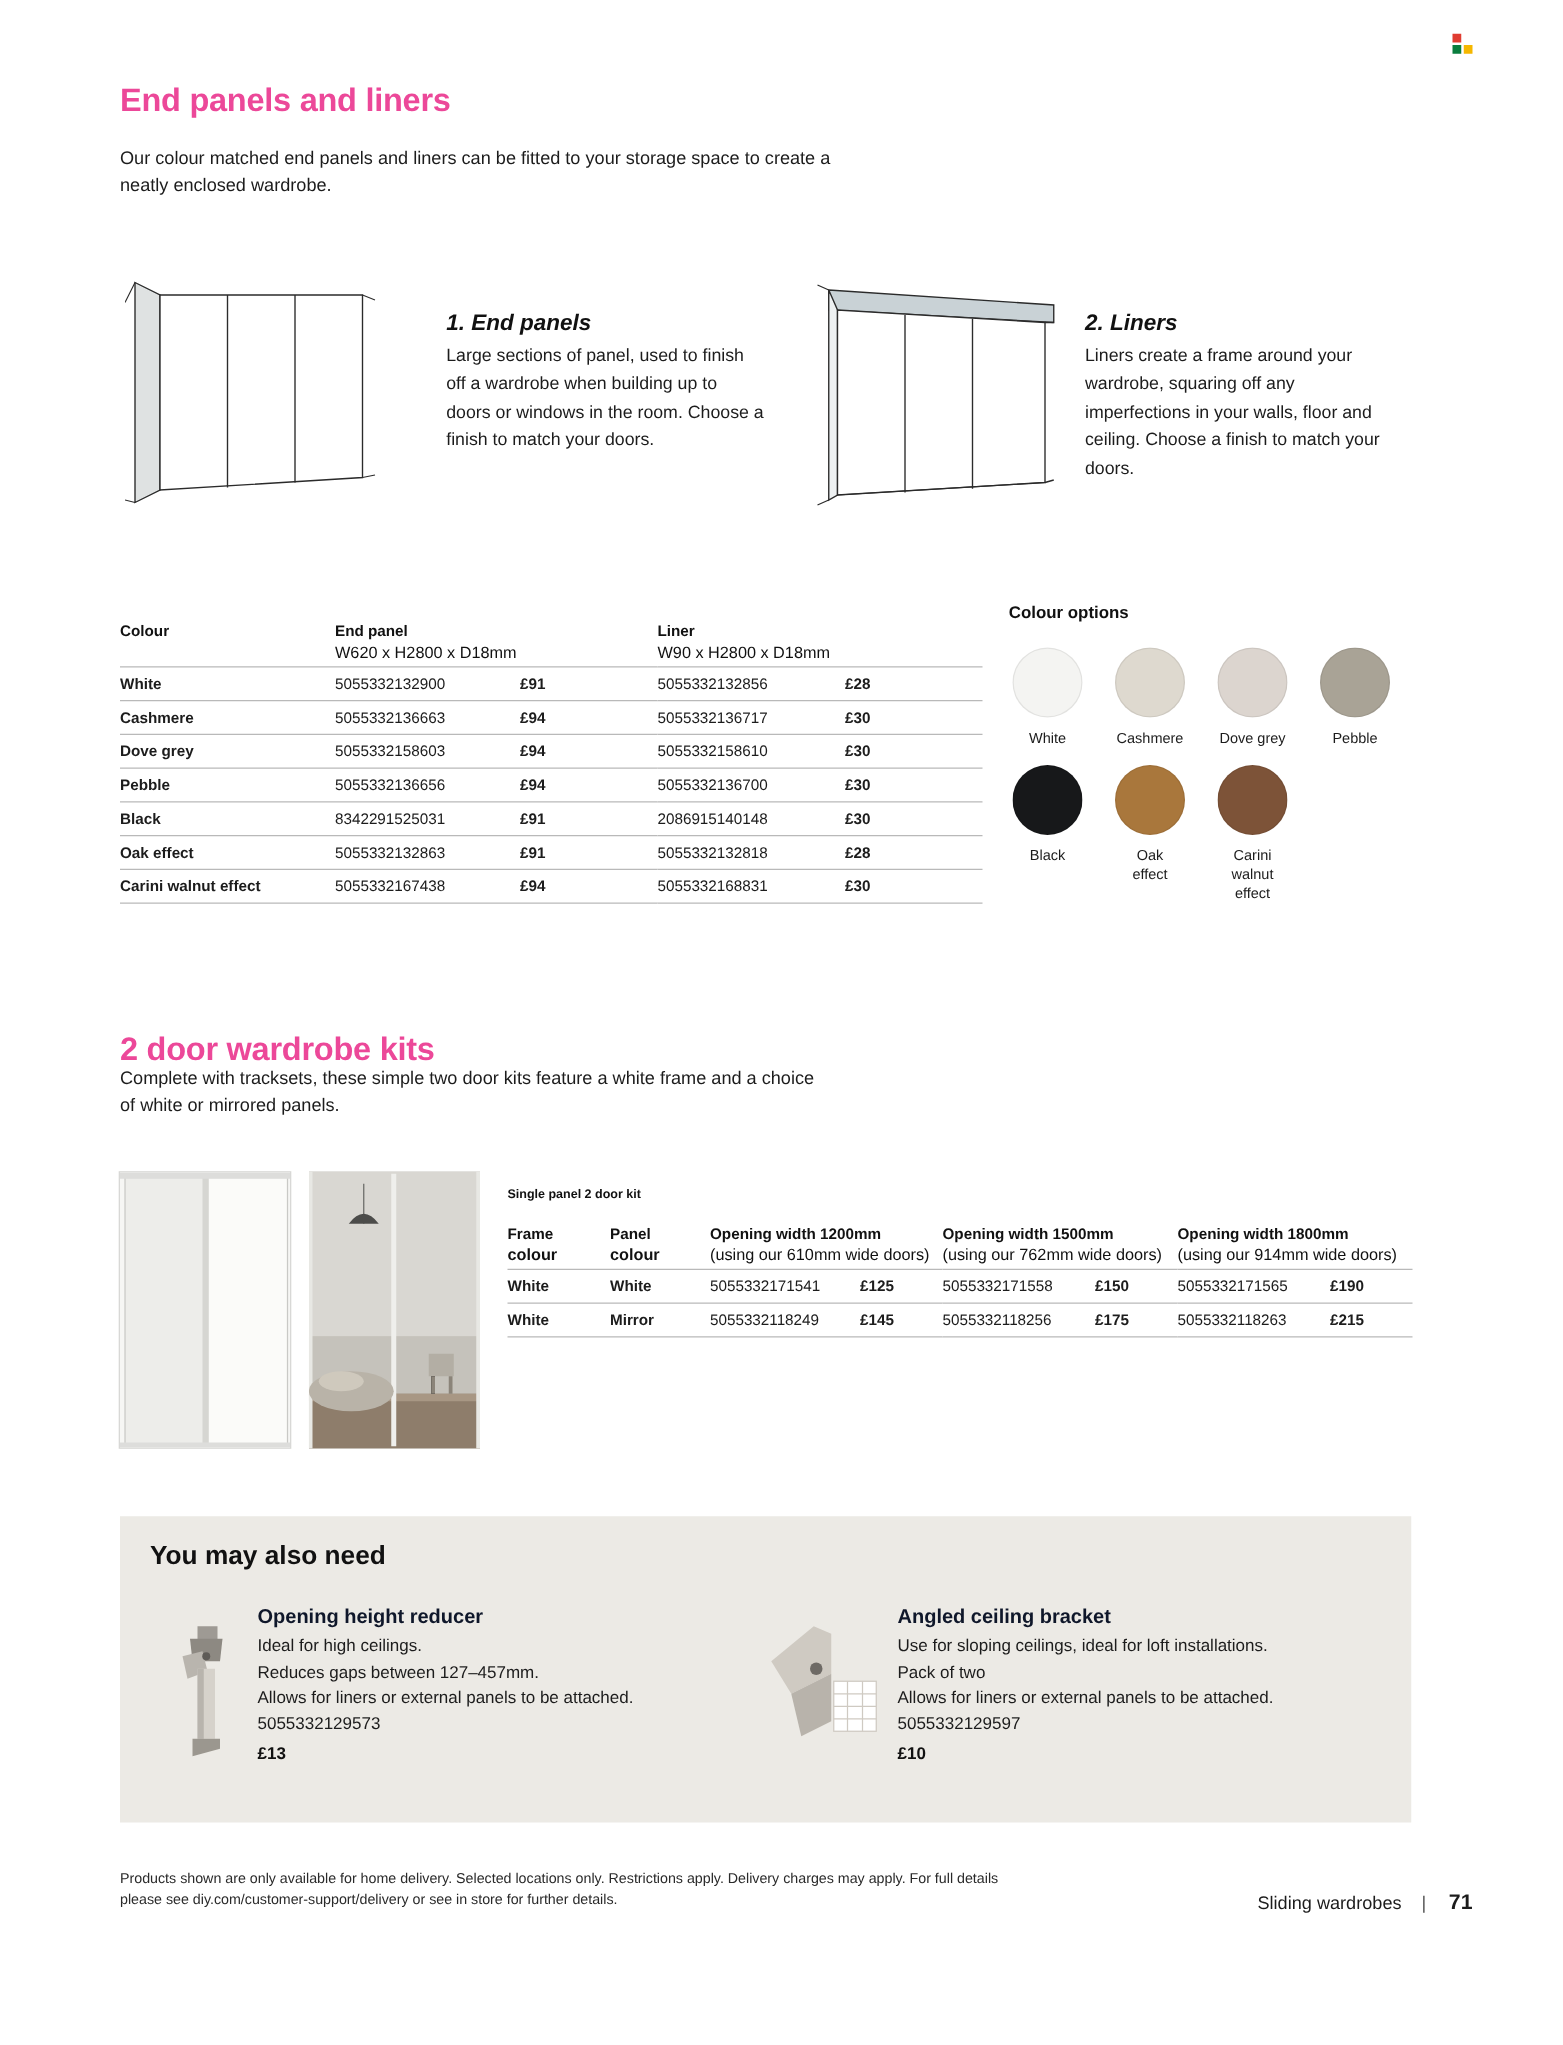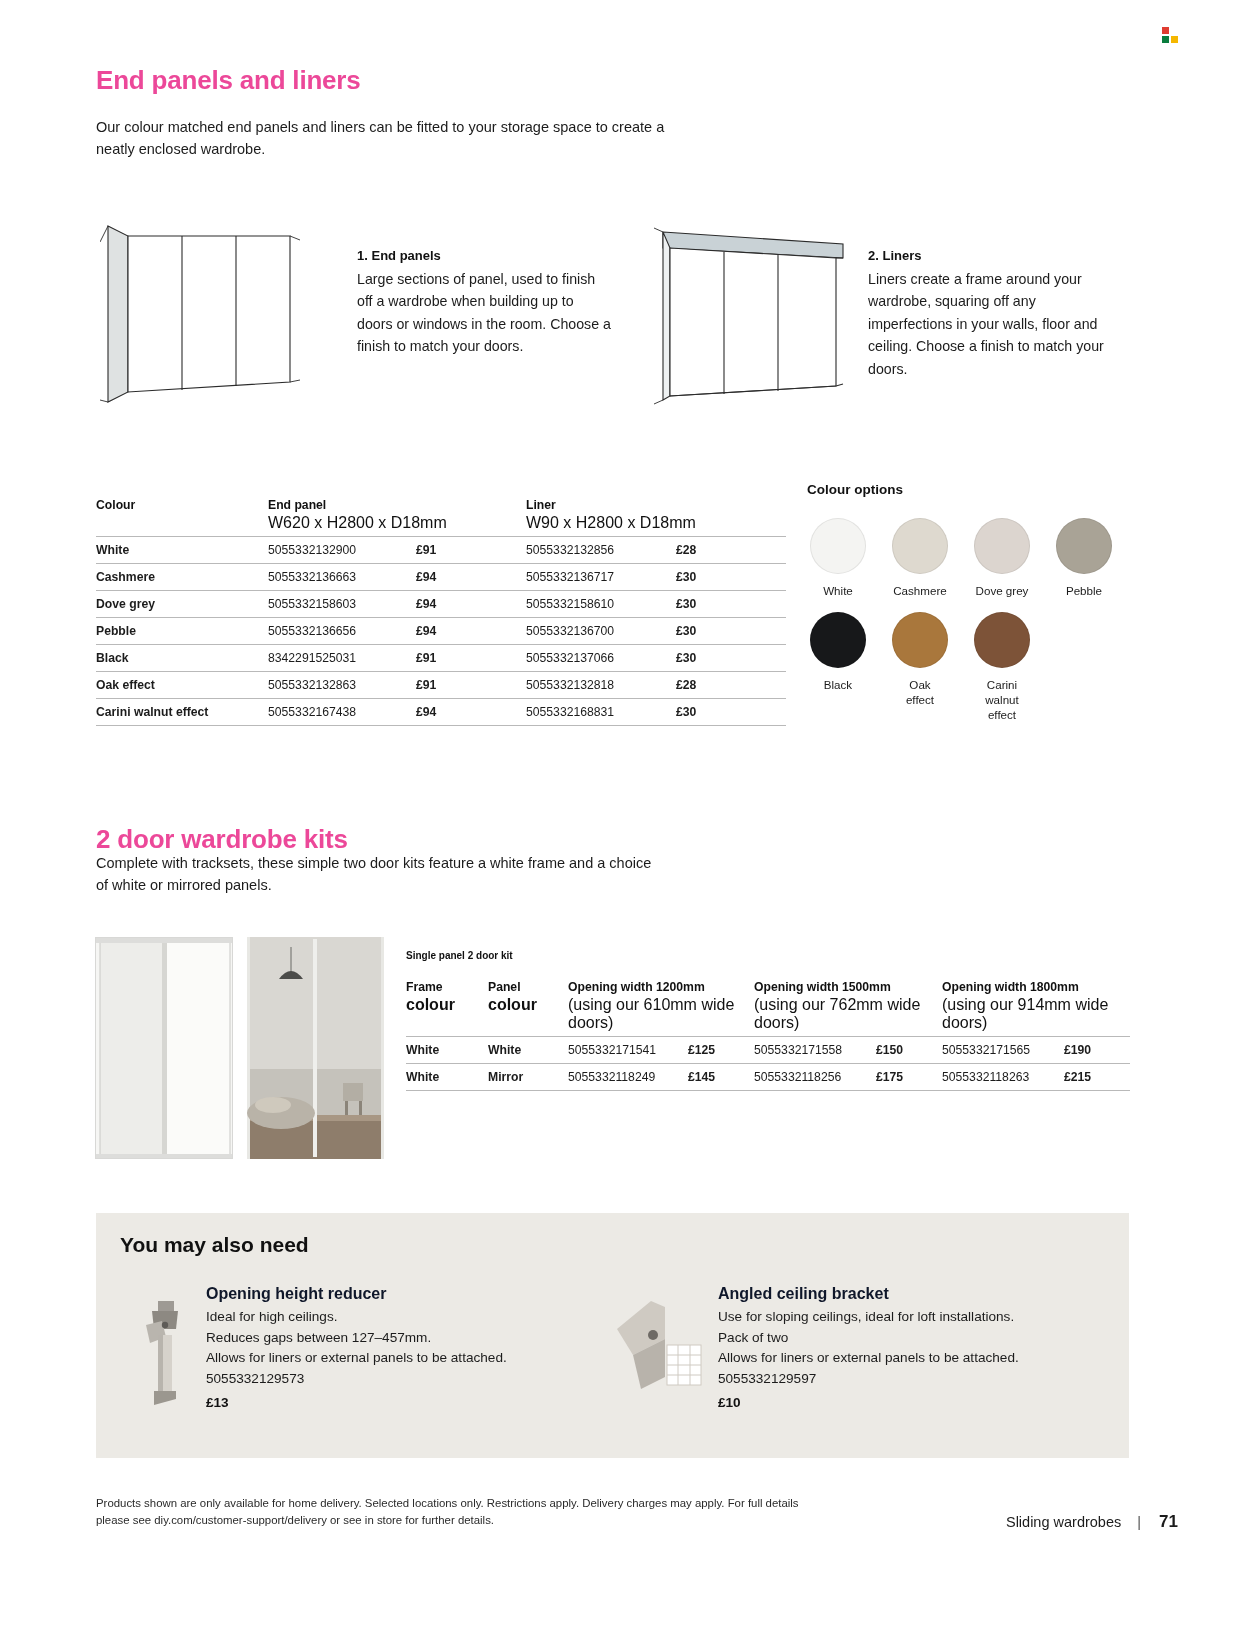--- a/index.html
+++ b/index.html
@@ -40,21 +40,21 @@
   .intro {
     position: absolute;
     font-size: 14.5px;
     line-height: 1.55;
     color: #1c1c1c;
     width: 620px;
   }
 
   
   .feat { position: absolute; width: 255px; }
-  .feat .ft-title { font-size: 13px; font-weight: bold; margin-bottom: 5px; color: #111; }
+  .feat .ft-title { font-size: 18px; font-weight: bold; margin-bottom: 5px; color: #111; font-style: italic; }
   .feat .ft-body { font-size: 14.2px; line-height: 1.58; color: #1c1c1c; }
 
   
   .illus { position: absolute; }
 
   
   .colour-options-title {
     position: absolute;
     font-size: 13.5px;
     font-weight: bold;
@@ -77,21 +77,21 @@
     color: #1c1c1c;
   }
   table.pricing th {
     text-align: left;
     font-weight: bold;
     font-size: 12.2px;
     padding: 0 0 4px 0;
     vertical-align: top;
     color: #111;
   }
-  table.pricing th .sub { font-weight: normal; display: block; font-size: 16px; padding-top: 2px; }
+  table.pricing th .sub { font-weight: normal; display: block; font-size: 13px; padding-top: 2px; }
   table.pricing td { padding: 6px 0; vertical-align: middle; }
   table.pricing tbody tr { border-top: 1px solid #b9b9b9; }
   table.pricing thead tr.hdr-rule th { border-bottom: 1px solid #b9b9b9; }
   table.pricing .name { font-weight: bold; }
   table.pricing .price { font-weight: bold; }
 
   
   .photo { position: absolute; overflow: hidden; }
 
   
@@ -228,21 +228,21 @@
         <td class="name">Pebble</td>
         <td>5055332136656</td>
         <td class="price">£94</td>
         <td>5055332136700</td>
         <td class="price">£30</td>
       </tr>
       <tr>
         <td class="name">Black</td>
         <td>8342291525031</td>
         <td class="price">£91</td>
-        <td>5055332137066</td>
+        <td>2086915140148</td>
         <td class="price">£30</td>
       </tr>
       <tr>
         <td class="name">Oak effect</td>
         <td>5055332132863</td>
         <td class="price">£91</td>
         <td>5055332132818</td>
         <td class="price">£28</td>
       </tr>
       <tr style="border-bottom:1px solid #b9b9b9;">

